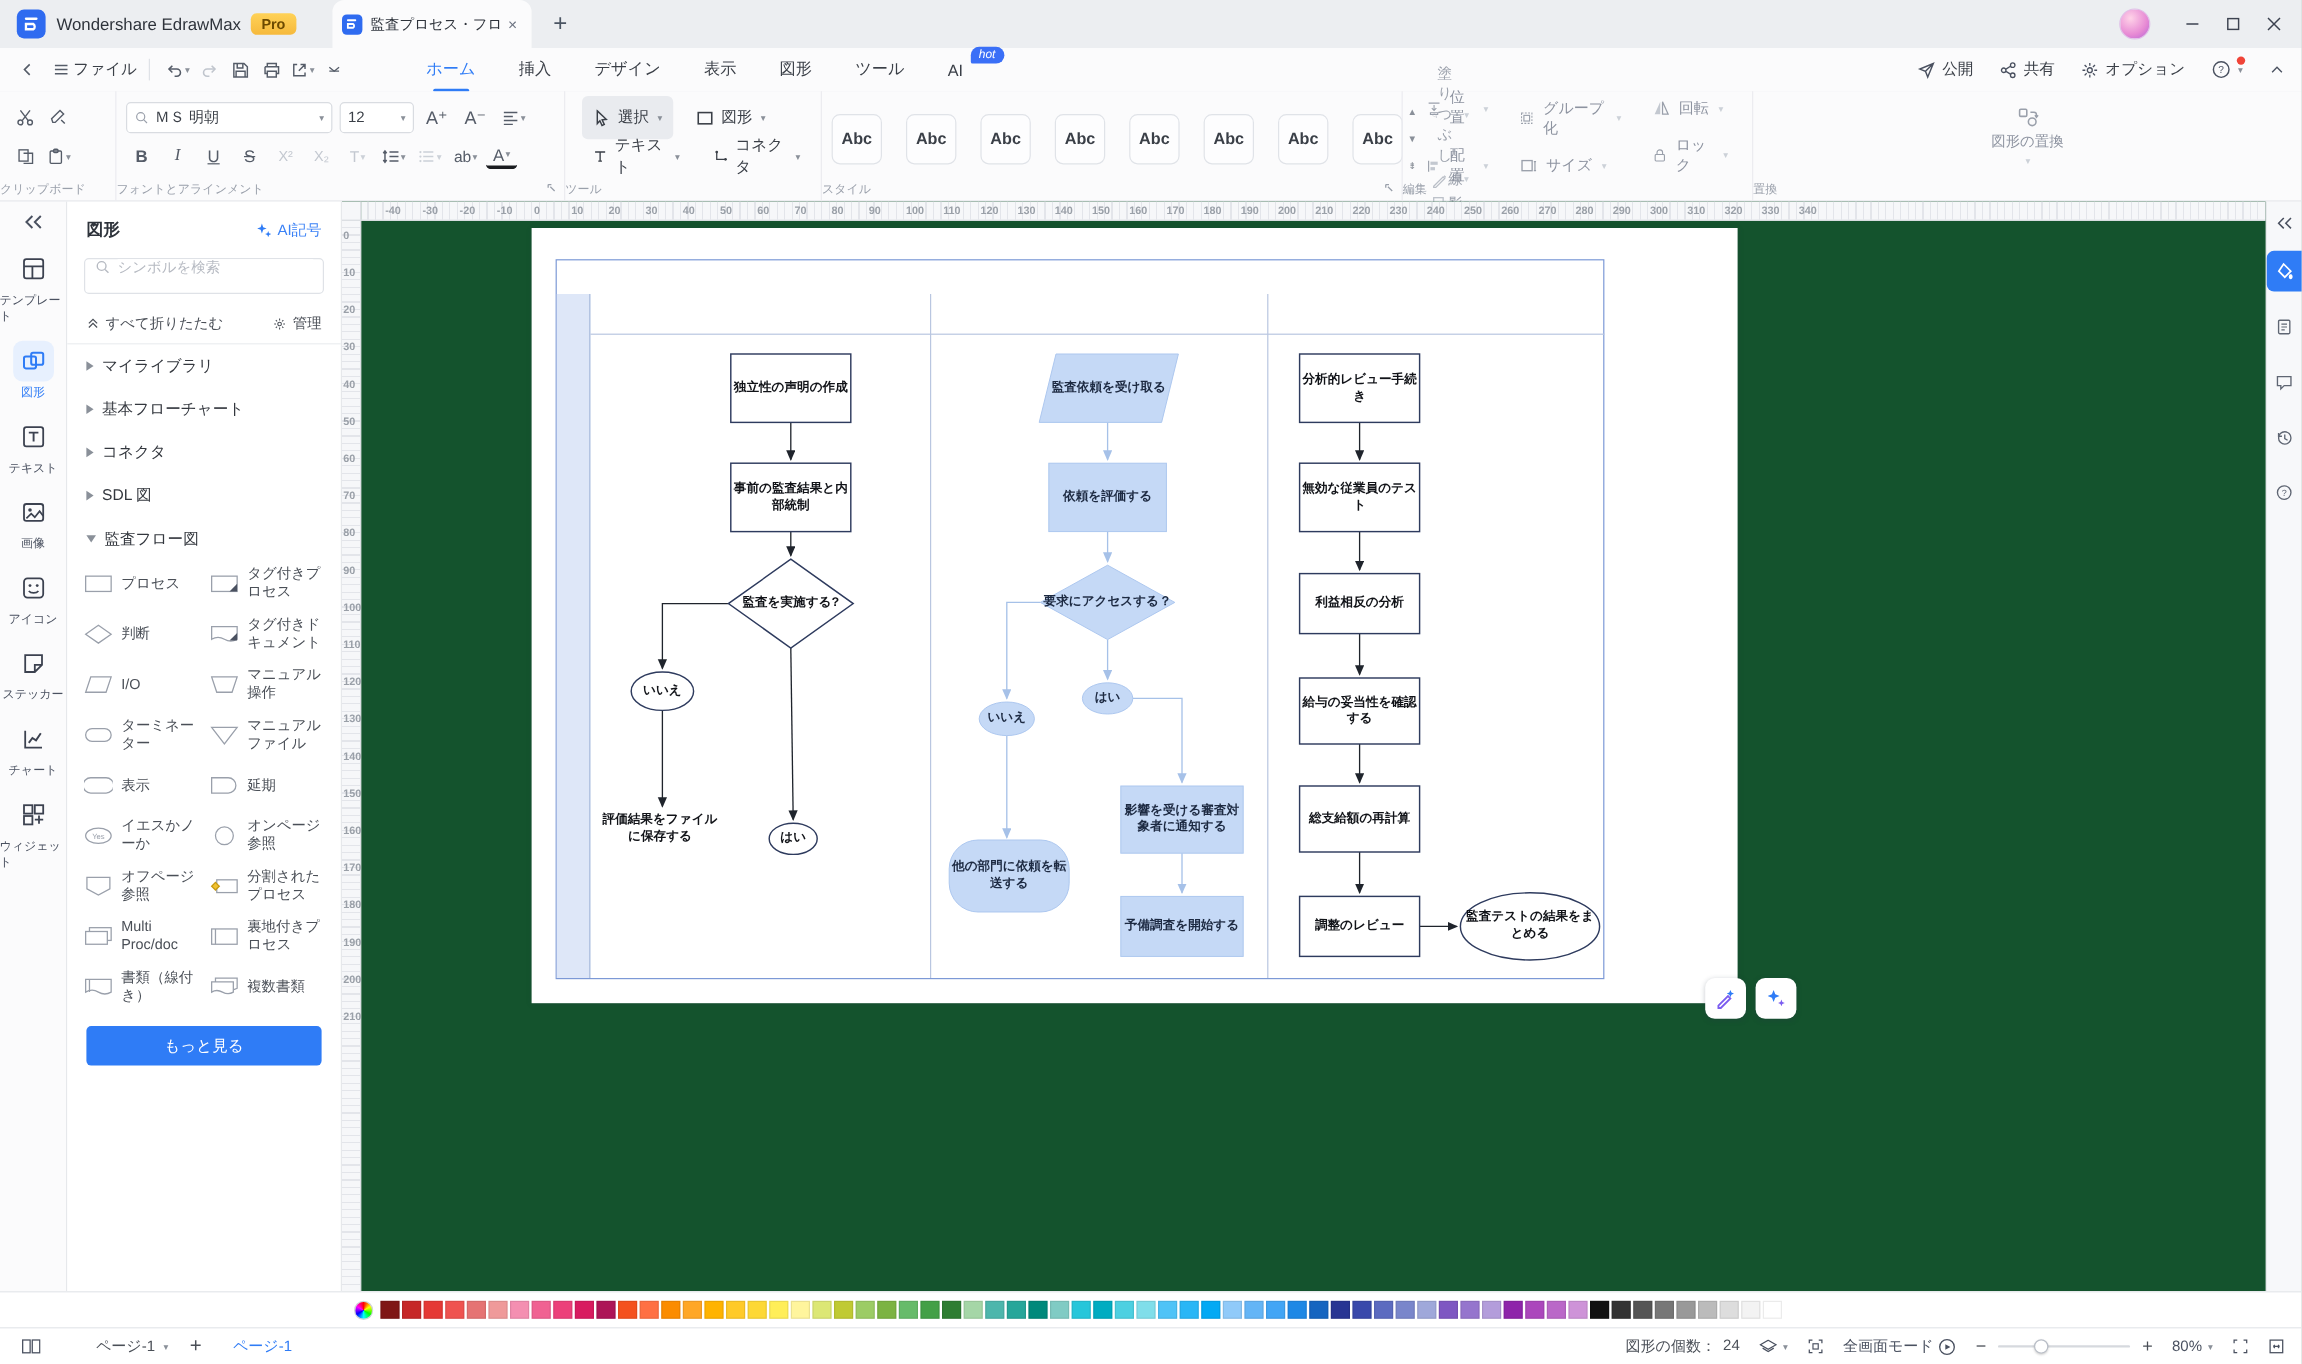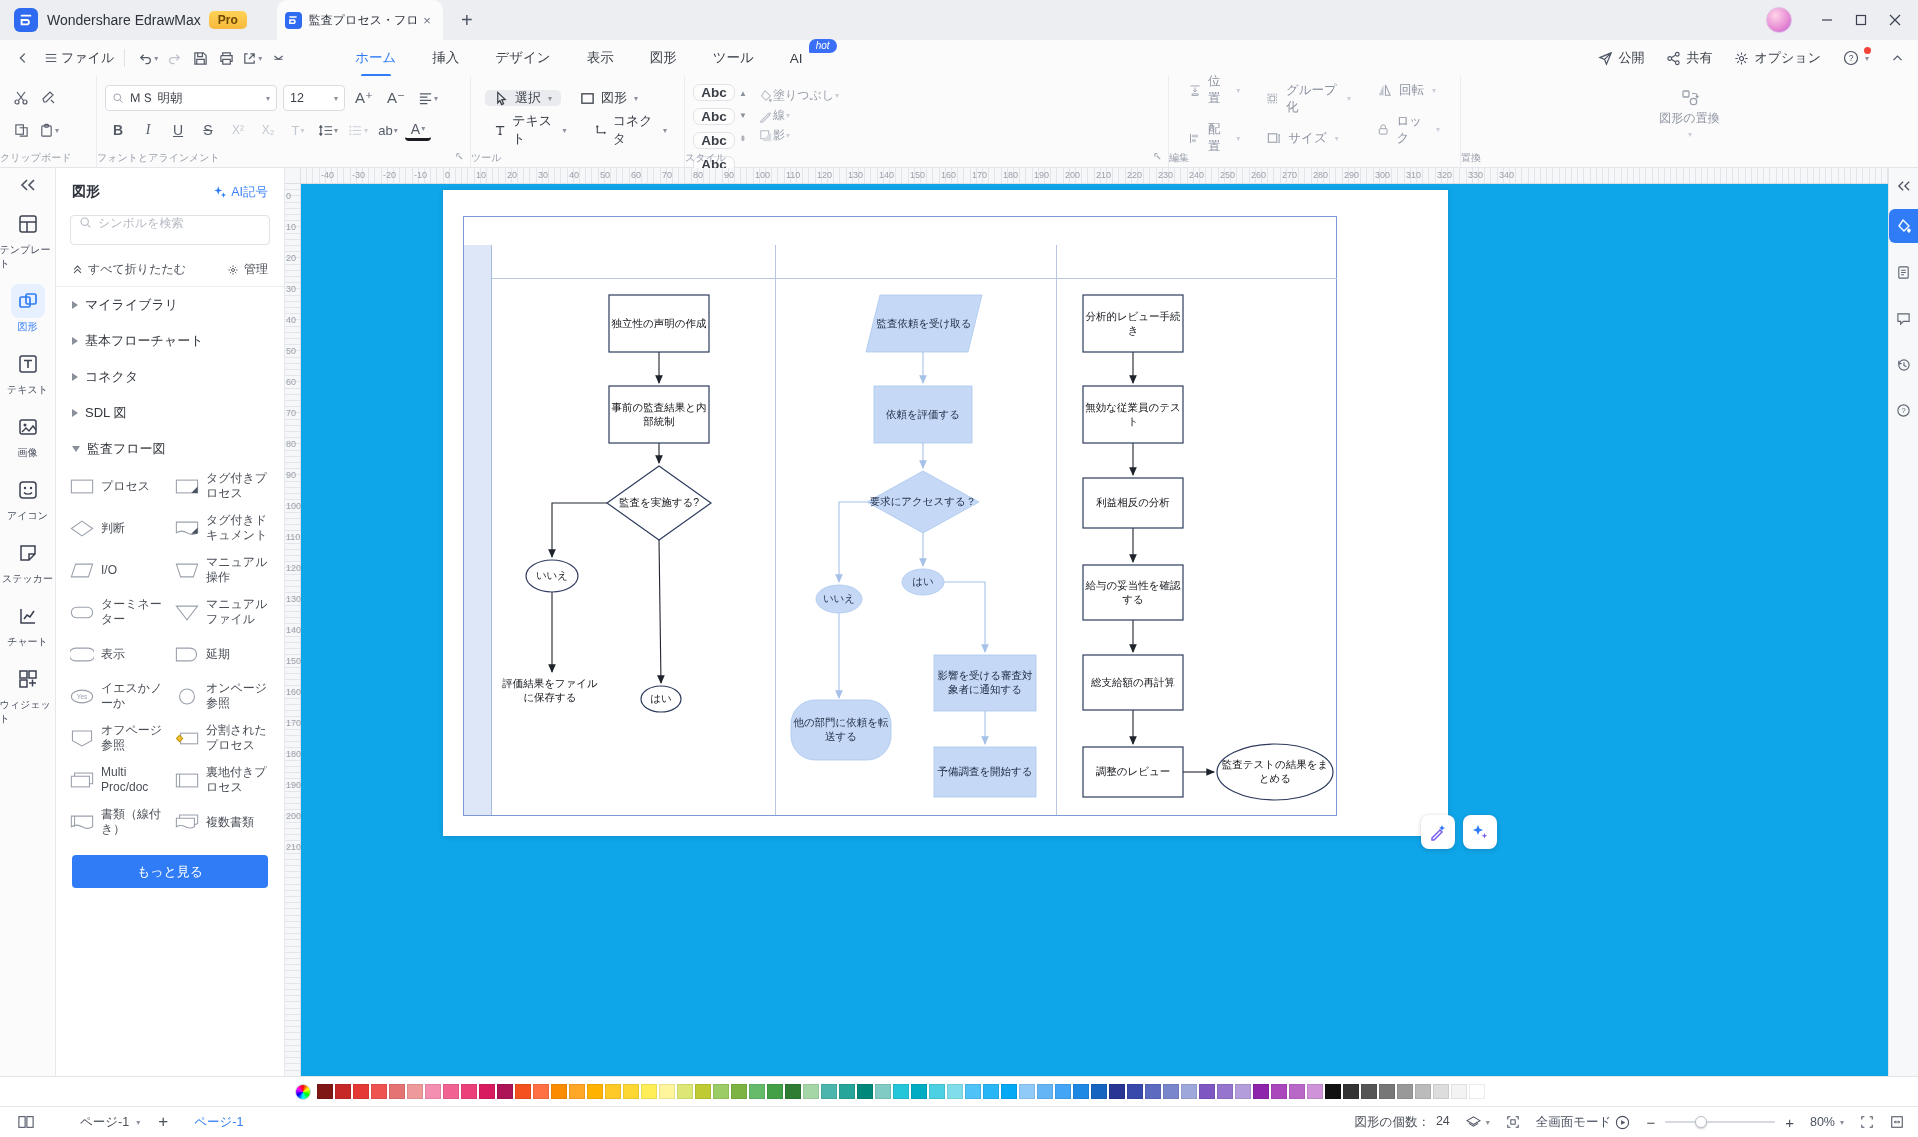--- a/index.html
+++ b/index.html
@@ -56,23 +56,23 @@
   .ric.disabled { color:#c3c8d0; }
   .caret { font-size:8px; color:#8a9099; margin-left:1px; }
   .caret.disabled { color:#ccd1d8; }
   .fsel { display:flex; align-items:center; height:26px; border:1px solid #d9dce1; border-radius:4px; background:#fff; padding:0 6px; gap:5px; cursor:pointer; }
   .fsel .ftext { font-size:12.5px; color:#3a3f47; }
   .blet { font-weight:bold; font-size:14px; }
   .ilet { font-style:italic; font-family:"Liberation Serif","DejaVu Serif",serif; font-size:14px; }
   .ulet { text-decoration:underline; font-size:14px; }
   .slet { text-decoration:line-through; font-size:14px; }
   .suplet,.sublet { font-size:12px; }
-  .tool-btn { display:flex; align-items:center; gap:6px; height:16px; padding:0 9px; border-radius:5px; font-size:13px; color:#3a3f47; cursor:pointer; }
+  .tool-btn { display:flex; align-items:center; gap:6px; height:36px; padding:0 9px; border-radius:5px; font-size:13px; color:#3a3f47; cursor:pointer; }
   .tool-btn.sel { background:#e9ebef; }
-  .abc-row { display:flex; align-items:center; gap:7px; height:64px;flex-direction:column; }
+  .abc-row { display:flex; align-items:center; gap:20px; height:64px; }
   .abc-box { width:42px; height:42px; border:1px solid #e0e3e8; border-radius:7px; background:#fdfdfe;
     display:flex; align-items:center; justify-content:center; font-size:13.5px; font-weight:bold; color:#3a3f47; cursor:pointer; }
   .abc-arrows { display:flex; flex-direction:column; align-items:center; justify-content:space-between; height:54px; color:#8a9099; font-size:8px; padding-left:4px; }
   .sub3 { display:flex; flex-direction:column; justify-content:center; gap:3px; padding-left:12px; }
   .sub3 .srow { display:flex; align-items:center; gap:0; font-size:12px; color:#9aa0ab; cursor:pointer; }
   .edit-grid { display:flex; gap:26px; align-items:center; height:64px; padding:0 12px; }
   .edit-col { display:flex; flex-direction:column; gap:14px; }
   .edit-item { display:flex; align-items:center; gap:7px; font-size:12.5px; color:#8d93a0; cursor:pointer; }
   .replace-box { display:flex; flex-direction:column; align-items:center; justify-content:center; gap:3px; height:64px; padding:0 14px; color:#8d93a0; font-size:12px; cursor:pointer; }
   .corner-ex { position:absolute; bottom:3px; right:6px; color:#9aa0ab; }
@@ -101,21 +101,21 @@
   .tri { width:0; height:0; border-style:solid; }
   .tri.right { border-width:4px 0 4px 6px; border-color:transparent transparent transparent #8a9099; }
   .tri.down { border-width:6px 4px 0 4px; border-color:#8a9099 transparent transparent transparent; }
   #shapeGrid { display:grid; grid-template-columns:1fr 1fr; padding:2px 4px 6px 14px; row-gap:8px; }
   .shape-item { display:flex; align-items:center; gap:7px; cursor:pointer; min-height:34px; }
   .shape-item svg { flex:0 0 auto; }
   .shape-lbl { font-size:12px; color:#4a4f57; line-height:1.25; width:66px; }
   .more-btn { position:absolute; left:16px; right:16px; top:687px; height:33px; background:#2f7cf6; color:#fff; border:none; border-radius:4px; font-size:13px; font-family:inherit; cursor:pointer; }
 
   
-  #canvas { position:relative; flex:1; background:#0ea5e9; overflow:hidden; }
+  #canvas { position:relative; flex:1; background:#14532d; overflow:hidden;font-weight:bold; }
   #hruler { position:absolute; left:16px; top:0; right:0; height:16px; background:#f6f7f9; border-bottom:1px solid #dddfe4;
     background-image:repeating-linear-gradient(90deg,transparent 0 5.2px,#e3e5ea 5.2px 6.2px); }
   #vruler { position:absolute; left:0; top:16px; bottom:0; width:16px; background:#f6f7f9; border-right:1px solid #dddfe4;
     background-image:repeating-linear-gradient(180deg,transparent 0 5.2px,#e3e5ea 5.2px 6.2px); }
   #rcorner { position:absolute; left:0; top:0; width:16px; height:16px; background:#f6f7f9; border-right:1px solid #dddfe4; border-bottom:1px solid #dddfe4; }
   .rlabel { position:absolute; font-size:9px; color:#9aa0a8; }
   #page { position:absolute; left:158px; top:22px; width:1005px; height:646px; background:#fff; box-shadow:0 1px 5px rgba(40,50,70,.18); }
   .lane-container { position:absolute; left:20px; top:26px; width:874px; height:600px; border:1.2px solid #7c99d6; }
   .lane-title { position:absolute; left:20px; top:26px; width:874px; height:29px; background:#dbe5f8; border:1.2px solid #7c99d6;
     display:flex; align-items:center; justify-content:center; font-size:13px; color:#1c2b4a; }

